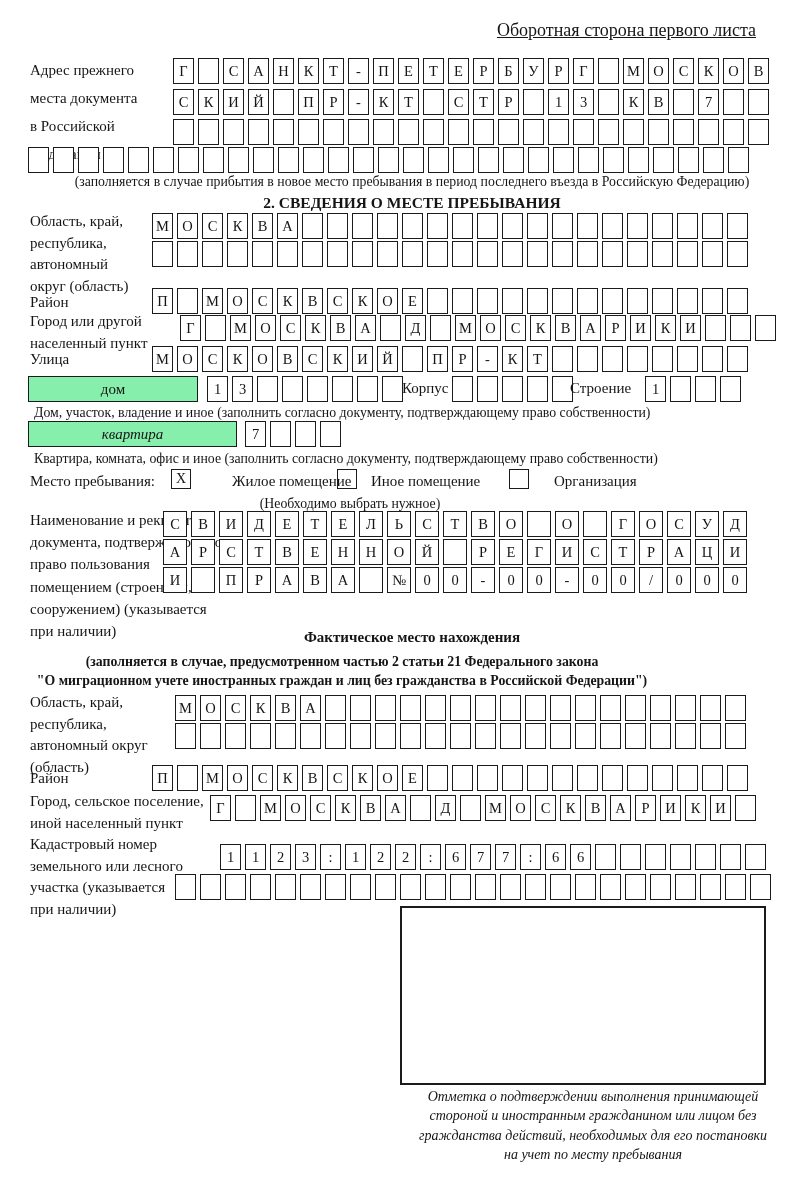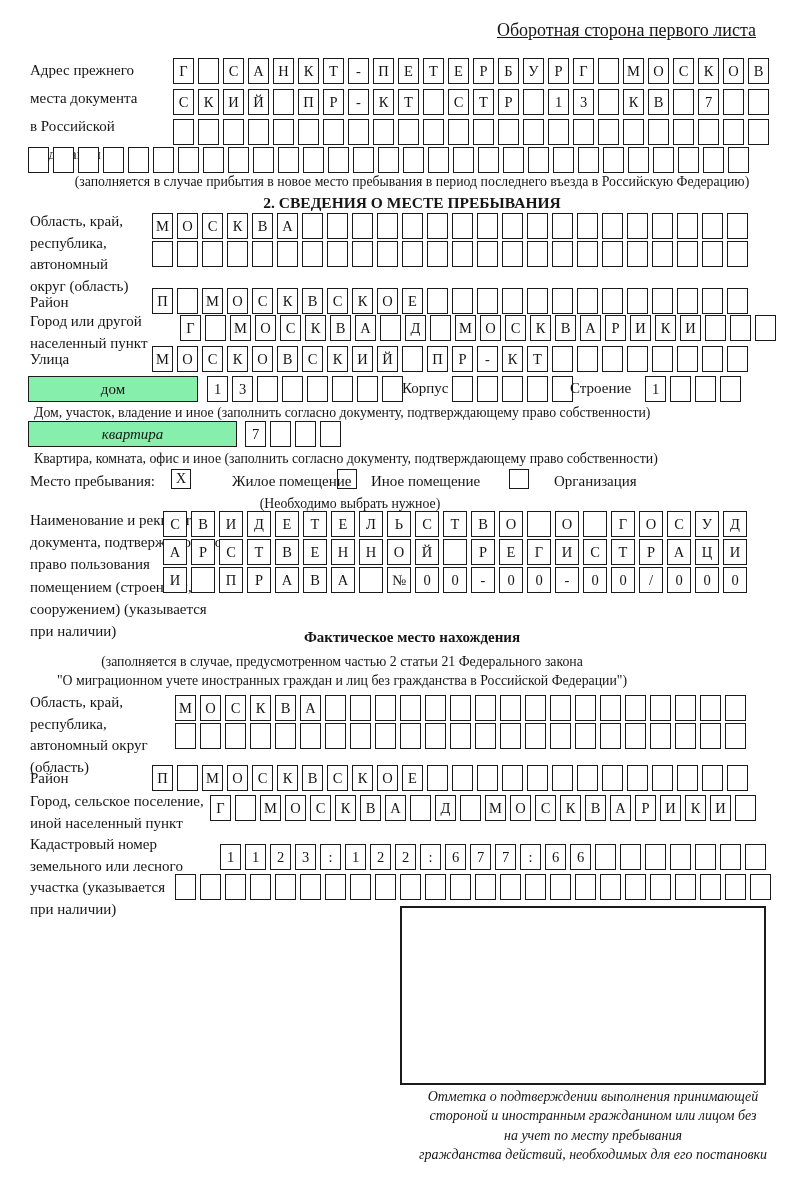--- a/index.html
+++ b/index.html
@@ -415,21 +415,21 @@
       <span class="cell">-</span>
       <span class="cell">0</span>
       <span class="cell">0</span>
       <span class="cell">/</span>
       <span class="cell">0</span>
       <span class="cell">0</span>
       <span class="cell">0</span>
     </div>
 
   <div class="abs bold center" style="left:0;top:629px;width:800px;font-size:15px;">Фактическое место нахождения</div>
-  <div class="abs note center fakt-note" style="left:0;top:652px;width:660px;">
+  <div class="abs note center fakt-note" style="left:0;top:652px;width:660px;font-weight:bold;">
       <div>(заполняется в случае, предусмотренном частью 2 статьи 21 Федерального закона</div>
       <div>"О миграционном учете иностранных граждан и лиц без гражданства в Российской Федерации")</div>
     </div>
 
   <div class="abs lbl" style="left:30px;top:692px;">
       <div>Область, край,</div>
       <div>республика,</div>
       <div>автономный округ</div>
       <div>(область)</div>
     </div>
@@ -595,17 +595,17 @@
       <span class="cell"></span>
       <span class="cell"></span>
       <span class="cell"></span>
       <span class="cell"></span>
     </div>
 
   <div class="abs bigbox" style="left:400px;top:906px;width:362px;height:175px;"></div>
   <div class="abs center caption" style="left:393px;top:1087px;width:376px;font-size:14px;">
       <div>Отметка о подтверждении выполнения принимающей</div>
       <div>стороной и иностранным гражданином или лицом без</div>
+      <div>гражданства действий, необходимых для его постановки</div>
       <div>на учет по месту пребывания</div>
-      <div>гражданства действий, необходимых для его постановки</div>
     </div>
 
 </div>
 
 </body></html>

